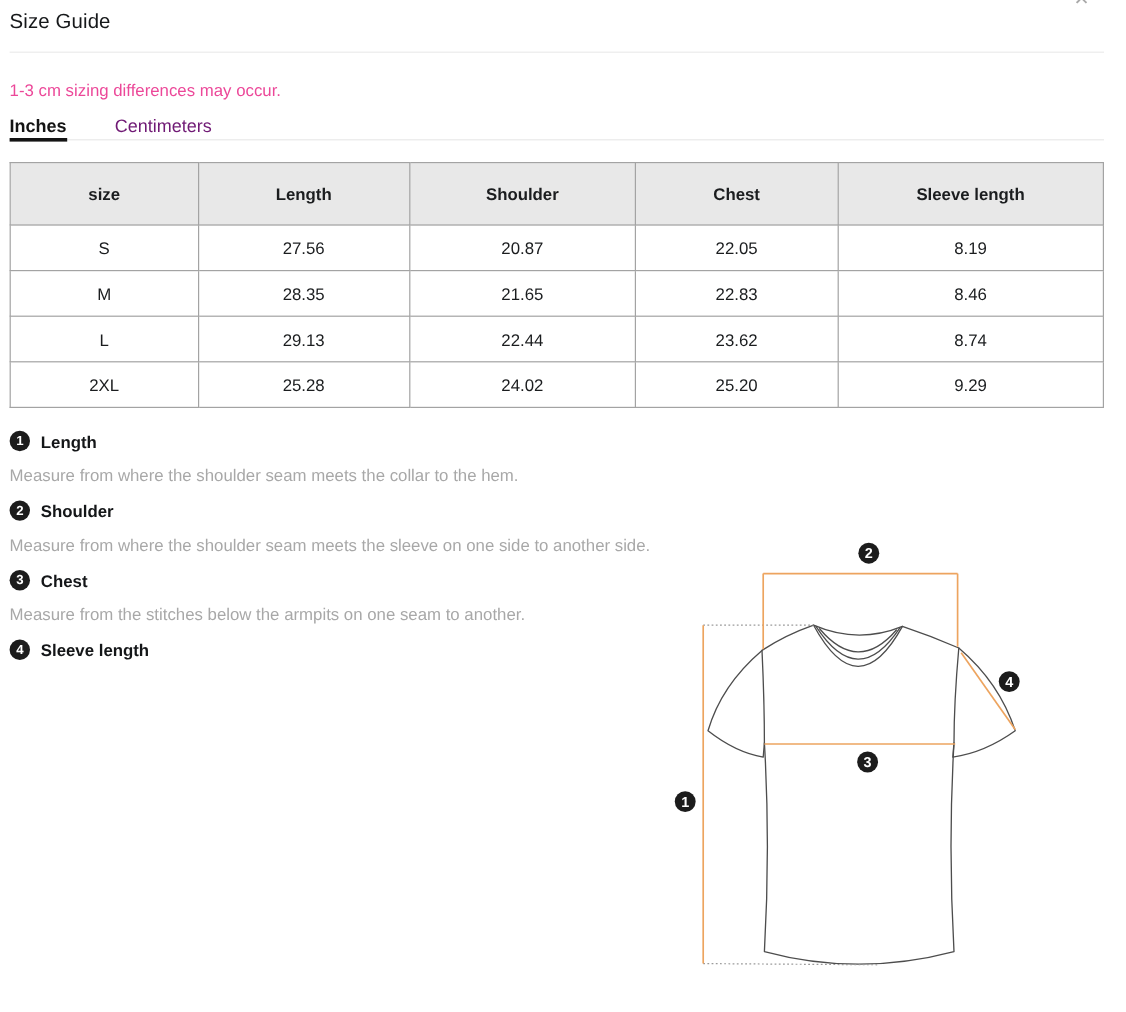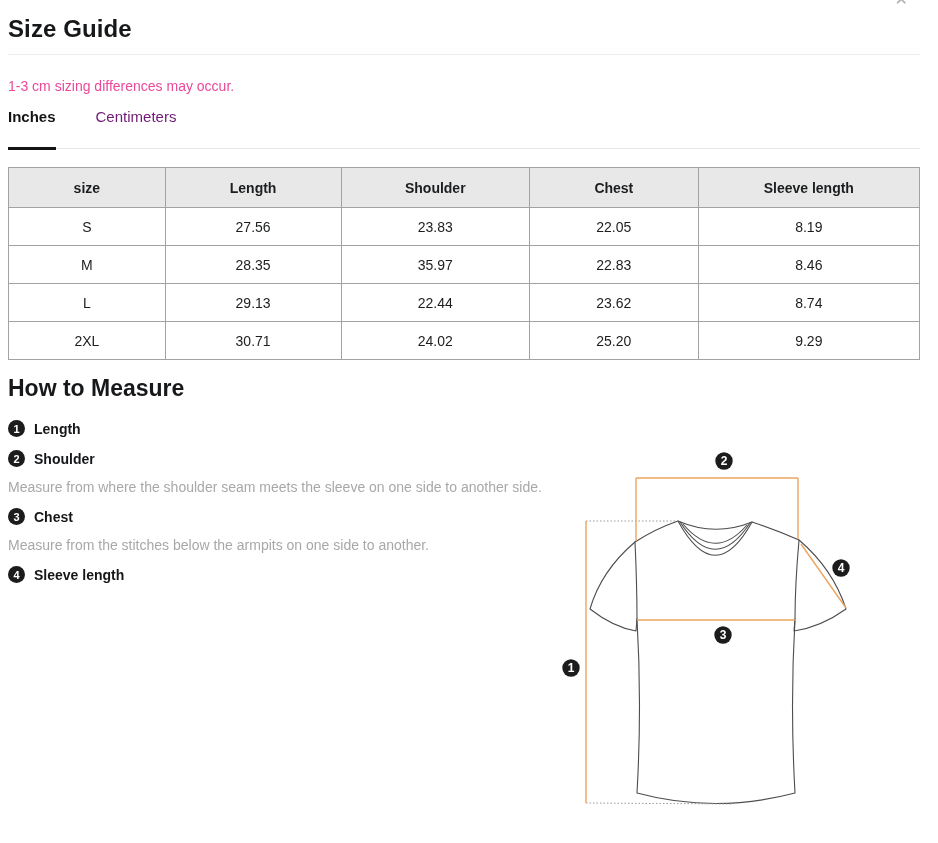--- a/index.html
+++ b/index.html
@@ -8,38 +8,38 @@
     width:938px; height:843px; position:relative; overflow:hidden;
     font-family:"Liberation Sans", sans-serif; color:#16181a;
   }
   .content { width:912px; margin-left:8px; position:relative; }
 
   .close-x {
     position:absolute; top:-8px; right:12px; font-size:16px; color:#a9a9a9;
     cursor:pointer; line-height:16px;
   }
 
-  h1.title { padding-top:16px; font-size:24px; line-height:26px; font-weight:700; letter-spacing:.1px; }
+  h1.title { padding-top:5px; font-size:17px; line-height:26px; font-weight:400; letter-spacing:.1px; }
   .divider { margin-top:12px; height:1px; background:#ececec; }
 
   .note { margin-top:23px; font-size:14px; line-height:16px; color:#ec4899; }
 
   .tabs { margin-top:14px; display:flex; gap:40px; border-bottom:1px solid #e9e9e9; }
-  .tab { font-size:15px; line-height:18px; padding-bottom:21px; border-bottom:3px solid transparent; margin-bottom:-2px; cursor:pointer;text-align:right; }
+  .tab { font-size:15px; line-height:18px; padding-bottom:0; border-bottom:3px solid transparent; margin-bottom:-2px; cursor:pointer;text-align:right; }
   .tab.active { font-weight:700; color:#141414; border-bottom-color:#141414; }
   .tab.inactive { color:#701a75; }
 
   table.size-table {
     margin-top:18px; width:912px; border-collapse:collapse;
     border:1px solid #8f8f8f; table-layout:fixed;
   }
   .size-table th, .size-table td {
     border:1px solid #a3a3a3; text-align:center; font-size:14px; color:#1b1d1f;
   }
-  .size-table th { background:#e8e8e8; font-weight:700; height:40px; }
+  .size-table th { background:#e8e8e8; font-weight:700; height:52px; }
   .size-table td { height:38px; background:#fff; }
 
   h2.htm-title { margin-top:16px; font-size:23px; line-height:25px; font-weight:700; }
 
   .measure-list { margin-top:19px; width:560px; }
   .m-label { display:flex; align-items:center; gap:9px; height:17px; margin-top:13px; }
   .m-label:first-child { margin-top:0; }
   .m-badge {
     width:17px; height:17px; border-radius:50%; background:#1c1c1c; color:#fff;
     font-size:11px; font-weight:700; display:flex; align-items:center; justify-content:center;
@@ -85,67 +85,67 @@
         <th>Length</th>
         <th>Shoulder</th>
         <th>Chest</th>
         <th>Sleeve length</th>
       </tr>
     </thead>
     <tbody>
       <tr>
         <td>S</td>
         <td>27.56</td>
-        <td>23.83</td>
+        <td>20.87</td>
         <td>22.05</td>
         <td>8.19</td>
       </tr>
       <tr>
         <td>M</td>
         <td>28.35</td>
-        <td>35.97</td>
+        <td>21.65</td>
         <td>22.83</td>
         <td>8.46</td>
       </tr>
       <tr>
         <td>L</td>
         <td>29.13</td>
         <td>22.44</td>
         <td>23.62</td>
         <td>8.74</td>
       </tr>
       <tr>
         <td>2XL</td>
-        <td>30.71</td>
+        <td>25.28</td>
         <td>24.02</td>
         <td>25.20</td>
         <td>9.29</td>
       </tr>
     </tbody>
   </table>
 
-  <h2 class="htm-title">How to Measure</h2>
 
   <div class="measure-list">
     <div class="m-label">
       <span class="m-badge">1</span>
       <span class="m-name">Length</span>
     </div>
+    <p class="m-desc">Measure from where the shoulder seam meets the collar to the hem.</p>
 
     <div class="m-label">
       <span class="m-badge">2</span>
       <span class="m-name">Shoulder</span>
     </div>
     <p class="m-desc">Measure from where the shoulder seam meets the sleeve on one side to another side.</p>
 
     <div class="m-label">
       <span class="m-badge">3</span>
       <span class="m-name">Chest</span>
     </div>
-    <p class="m-desc">Measure from the stitches below the armpits on one side to another.</p>
+    <p class="m-desc">Measure from the stitches below the armpits on one seam to another.</p>
 
     <div class="m-label">
       <span class="m-badge">4</span>
       <span class="m-name">Sleeve length</span>
     </div>
   </div>
 
 </div>
 
 <svg class="diagram" viewBox="0 0 380 380">

